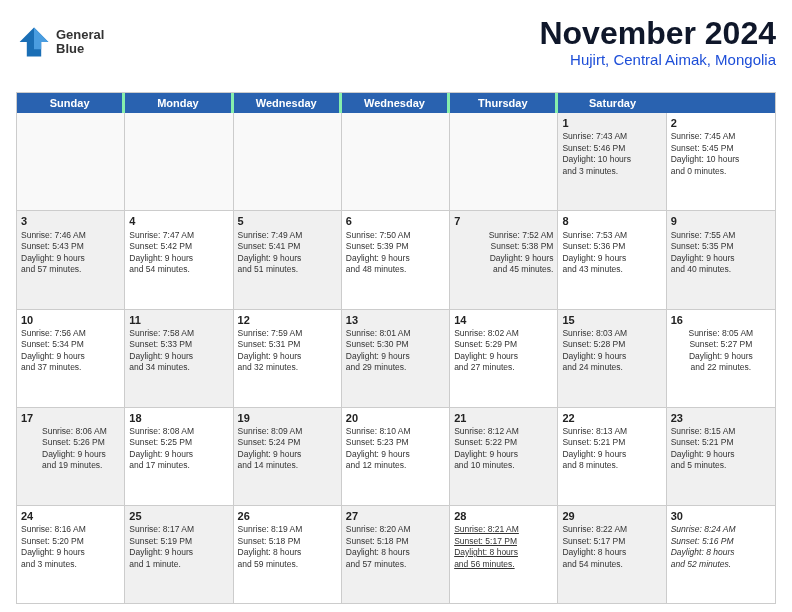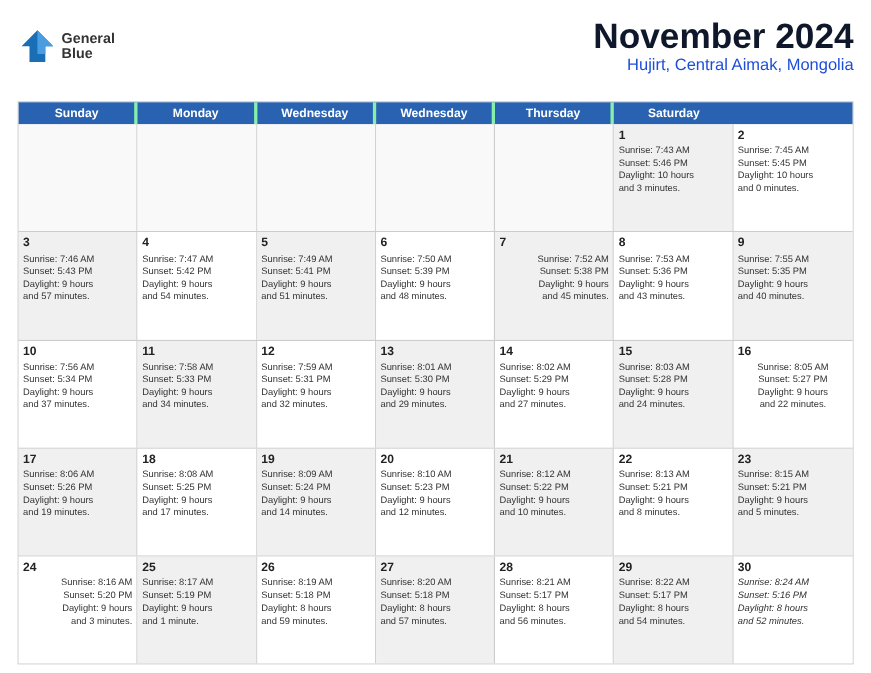--- a/index.html
+++ b/index.html
@@ -261,21 +261,21 @@
             <span class="day-num">16</span>
             <div class="day-info" style="white-space: pre-line; text-align: center;">Sunrise: 8:05 AM
 Sunset: 5:27 PM
 Daylight: 9 hours
 and 22 minutes.</div>
           </div>
         </div>
         <div class="cal-row">
           <div class="cal-cell shaded">
             <span class="day-num">17</span>
-            <div class="day-info" style="white-space: pre-line;">Sunrise: 8:06 AM
+            <div class="day-info" style="white-space: pre-line; margin-left: 21px;">Sunrise: 8:06 AM
 Sunset: 5:26 PM
 Daylight: 9 hours
 and 19 minutes.</div>
           </div>
           <div class="cal-cell">
             <span class="day-num">18</span>
             <div class="day-info" style="white-space: pre-line;">Sunrise: 8:08 AM
 Sunset: 5:25 PM
 Daylight: 9 hours
 and 17 minutes.</div>
@@ -312,21 +312,21 @@
             <span class="day-num">23</span>
             <div class="day-info" style="white-space: pre-line;">Sunrise: 8:15 AM
 Sunset: 5:21 PM
 Daylight: 9 hours
 and 5 minutes.</div>
           </div>
         </div>
         <div class="cal-row">
           <div class="cal-cell">
             <span class="day-num">24</span>
-            <div class="day-info" style="white-space: pre-line; text-align: right;">Sunrise: 8:16 AM
+            <div class="day-info" style="white-space: pre-line;">Sunrise: 8:16 AM
 Sunset: 5:20 PM
 Daylight: 9 hours
 and 3 minutes.</div>
           </div>
           <div class="cal-cell shaded">
             <span class="day-num">25</span>
             <div class="day-info" style="white-space: pre-line;">Sunrise: 8:17 AM
 Sunset: 5:19 PM
 Daylight: 9 hours
 and 1 minute.</div>
@@ -340,21 +340,21 @@
           </div>
           <div class="cal-cell shaded">
             <span class="day-num">27</span>
             <div class="day-info" style="white-space: pre-line;">Sunrise: 8:20 AM
 Sunset: 5:18 PM
 Daylight: 8 hours
 and 57 minutes.</div>
           </div>
           <div class="cal-cell">
             <span class="day-num">28</span>
-            <div class="day-info" style="white-space: pre-line;">Sunrise: 8:21 AM
+            <div class="day-info" style="white-space: pre-line; text-decoration: underline;">Sunrise: 8:21 AM
 Sunset: 5:17 PM
 Daylight: 8 hours
 and 56 minutes.</div>
           </div>
           <div class="cal-cell shaded">
             <span class="day-num">29</span>
             <div class="day-info" style="white-space: pre-line;">Sunrise: 8:22 AM
 Sunset: 5:17 PM
 Daylight: 8 hours
 and 54 minutes.</div>

